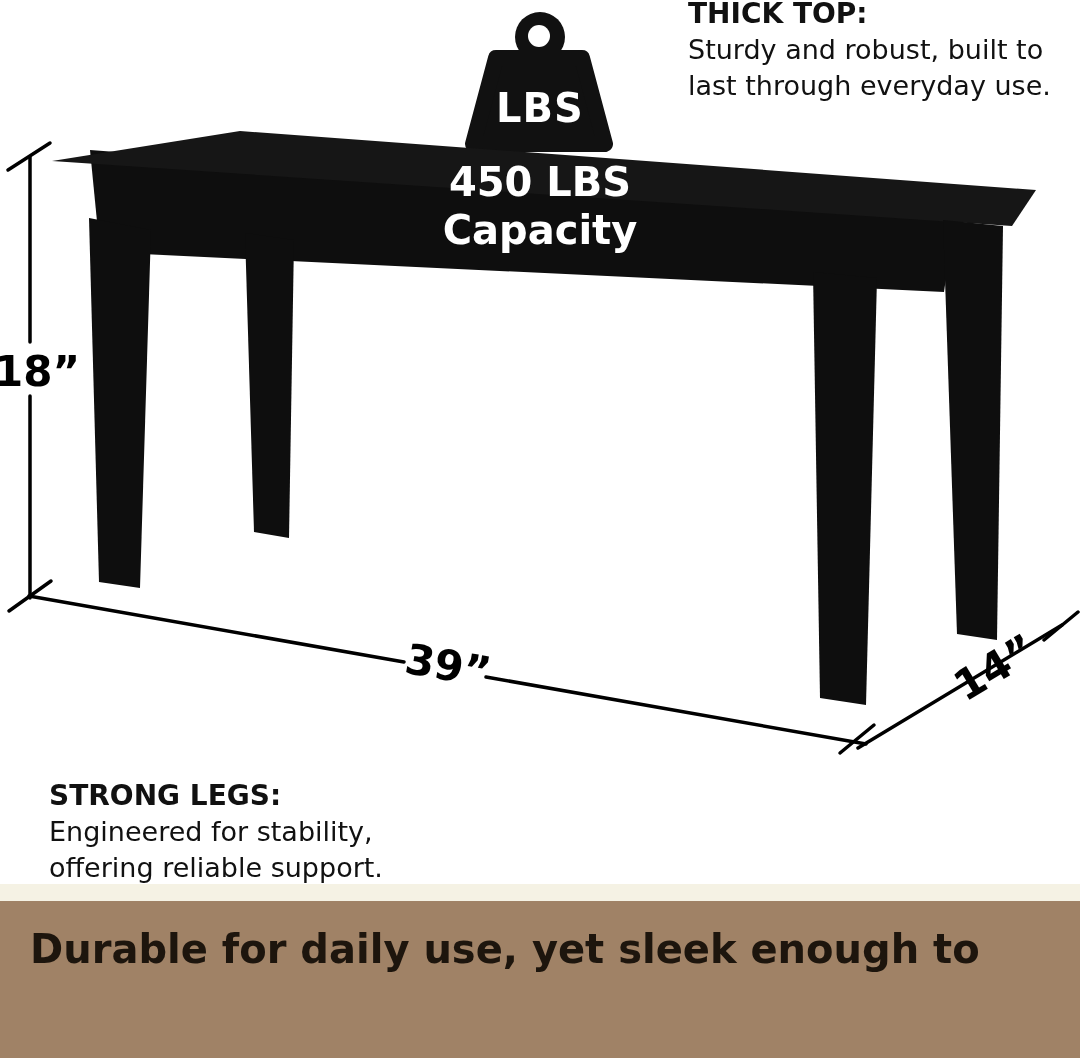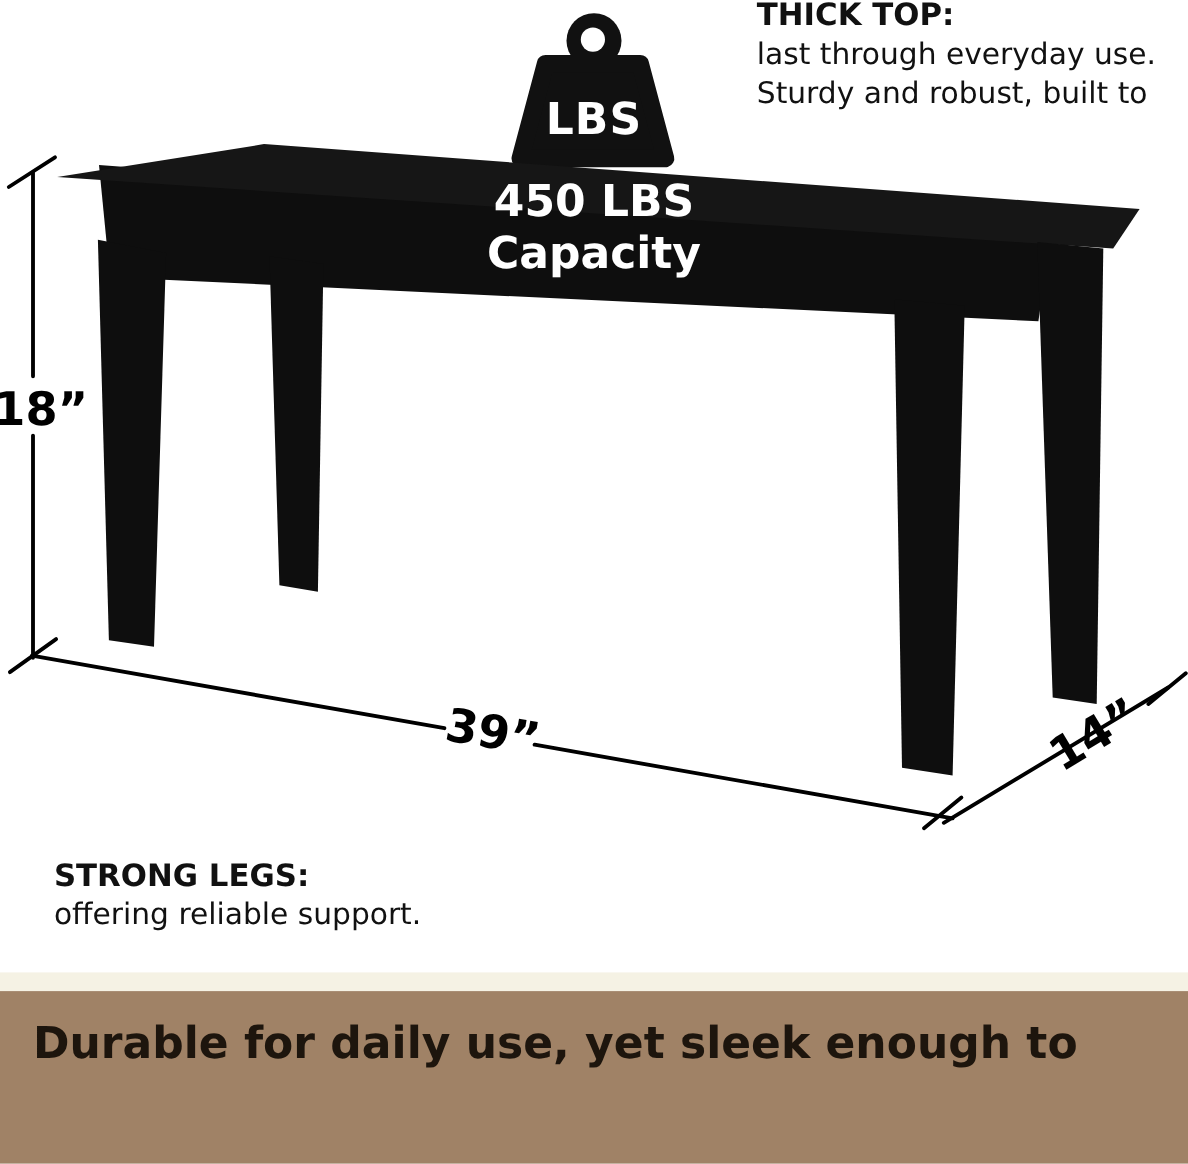--- a/index.html
+++ b/index.html
@@ -79,26 +79,27 @@
       <path class="dim" d="M1044,640 L1078,612"></path>
 
       <text class="dim-label" x="37" y="386" text-anchor="middle">18”</text>
       <text class="dim-label" x="447" y="680" text-anchor="middle" transform="rotate(10 447 672)">39”</text>
       <text class="dim-label" x="995" y="682" text-anchor="middle" transform="rotate(-31 995 668)">14”</text>
     </g>
   </svg>
 
   <div class="callout thick-top">
     <div class="title">THICK TOP:</div>
+    <div class="line">Sturdy and robust, built to</div>
     <div class="line">last through everyday use.</div>
-    <div class="line">Sturdy and robust, built to</div>
   </div>
 
   <div class="callout strong-legs">
     <div class="title">STRONG LEGS:</div>
+    <div class="line">Engineered for stability,</div>
     <div class="line">offering reliable support.</div>
   </div>
 
   <div class="cream-strip"></div>
 
   <div class="banner">
     <div class="b-line">Durable for daily use, yet sleek enough to</div>
   </div>
 
 </div>

